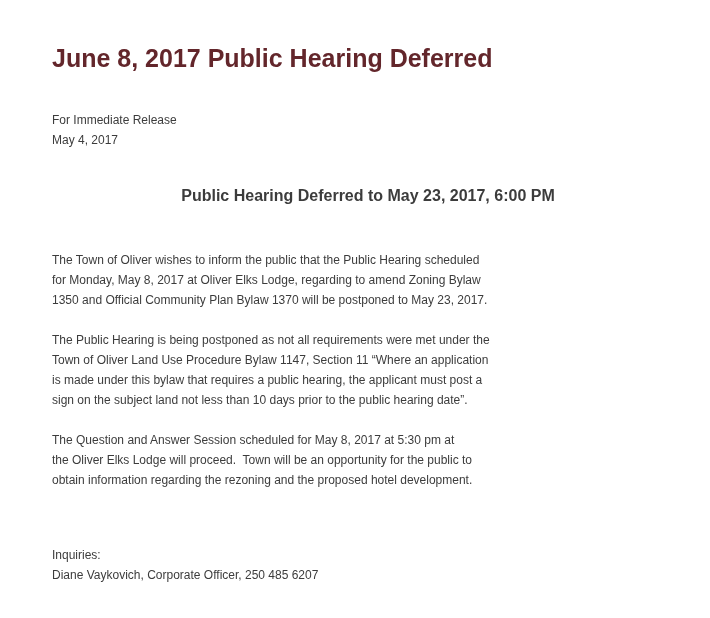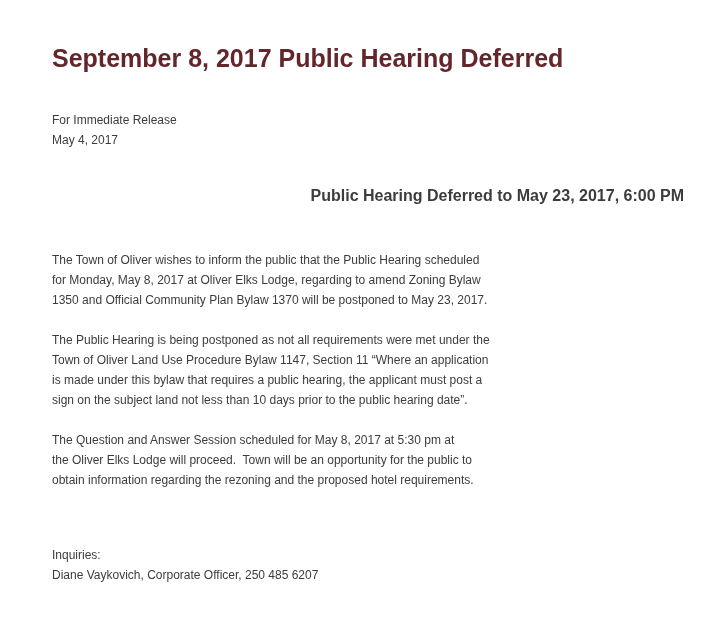--- a/index.html
+++ b/index.html
@@ -32,35 +32,35 @@
   .line {
     font-size: 12px;
     line-height: 20px;
     white-space: pre;
   }
   .subheading {
     margin-top: 36px;
     font-size: 16px;
     line-height: 20px;
     font-weight: bold;
-    text-align: right;
+    text-align: center;
     white-space: pre;
   }
   .para-1 { margin-top: 44px; }
   .para-2 { margin-top: 20px; }
   .para-3 { margin-top: 20px; }
   .inquiries-block { margin-top: 55px; }
   .b { font-weight: normal; }
 </style>
 </head>
 <body>
 
 <div class="page">
 
-  <h1 class="doc-title">September 8, 2017 Public Hearing Deferred</h1>
+  <h1 class="doc-title">June 8, 2017 Public Hearing Deferred</h1>
 
   <div class="release-block">
     <div class="line">For Immediate Release</div>
     <div class="line">May 4, 2017</div>
   </div>
 
   <div class="subheading">Public Hearing Deferred to May 23, 2017, 6:00 PM</div>
 
   <div class="para-1">
     <div class="line">The Town of Oliver wishes to inform the public that the Public Hearing scheduled</div>
@@ -71,21 +71,21 @@
   <div class="para-2">
     <div class="line">The Public Hearing is being postponed as not all requirements were met under the</div>
     <div class="line">Town of Oliver Land Use Procedure Bylaw 1147, Section 11 “Where an application</div>
     <div class="line">is made under this bylaw that requires a public hearing, the applicant must post a</div>
     <div class="line">sign on the subject land not less than 10 days prior to the public hearing date”.</div>
   </div>
 
   <div class="para-3">
     <div class="line b">The Question and Answer Session scheduled for May 8, 2017 at 5:30 pm at</div>
     <div class="line"><span class="b">the Oliver Elks Lodge will proceed.</span><span>  Town will be an opportunity for the public to</span></div>
-    <div class="line">obtain information regarding the rezoning and the proposed hotel requirements.</div>
+    <div class="line">obtain information regarding the rezoning and the proposed hotel development.</div>
   </div>
 
   <div class="inquiries-block">
     <div class="line">Inquiries:</div>
     <div class="line">Diane Vaykovich, Corporate Officer, 250 485 6207</div>
   </div>
 
 </div>
 
 </body></html>

